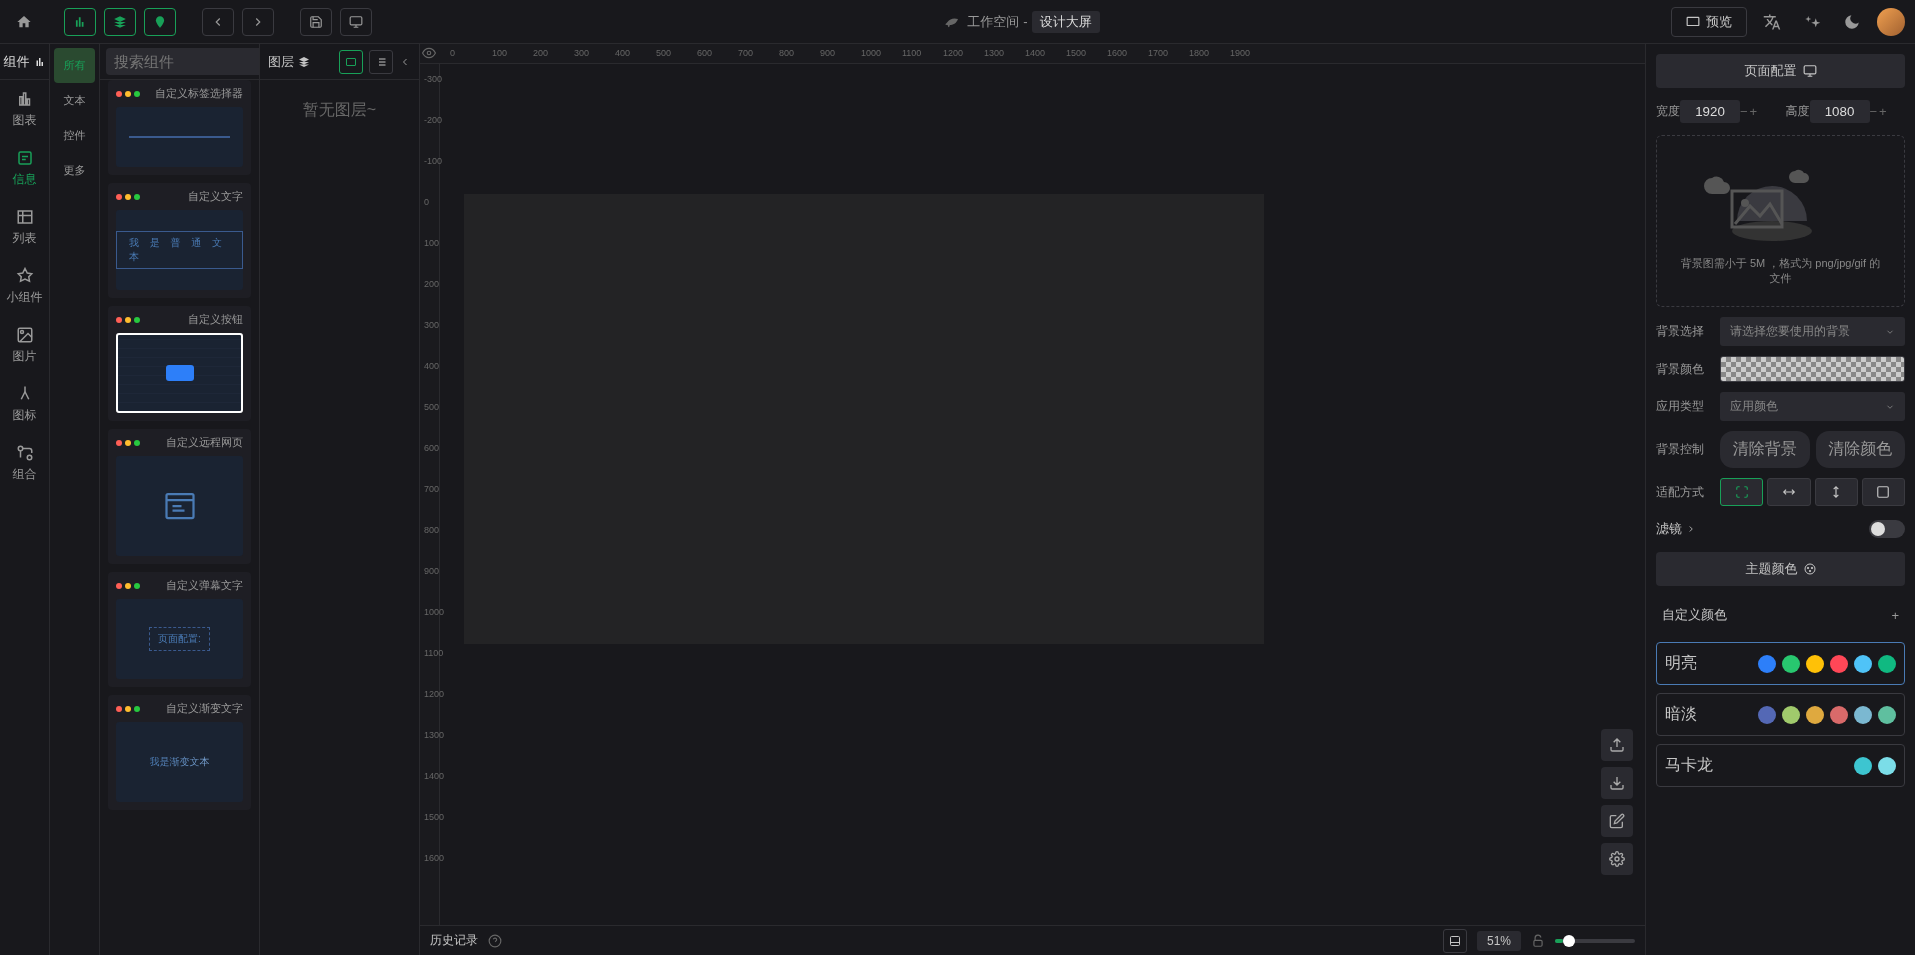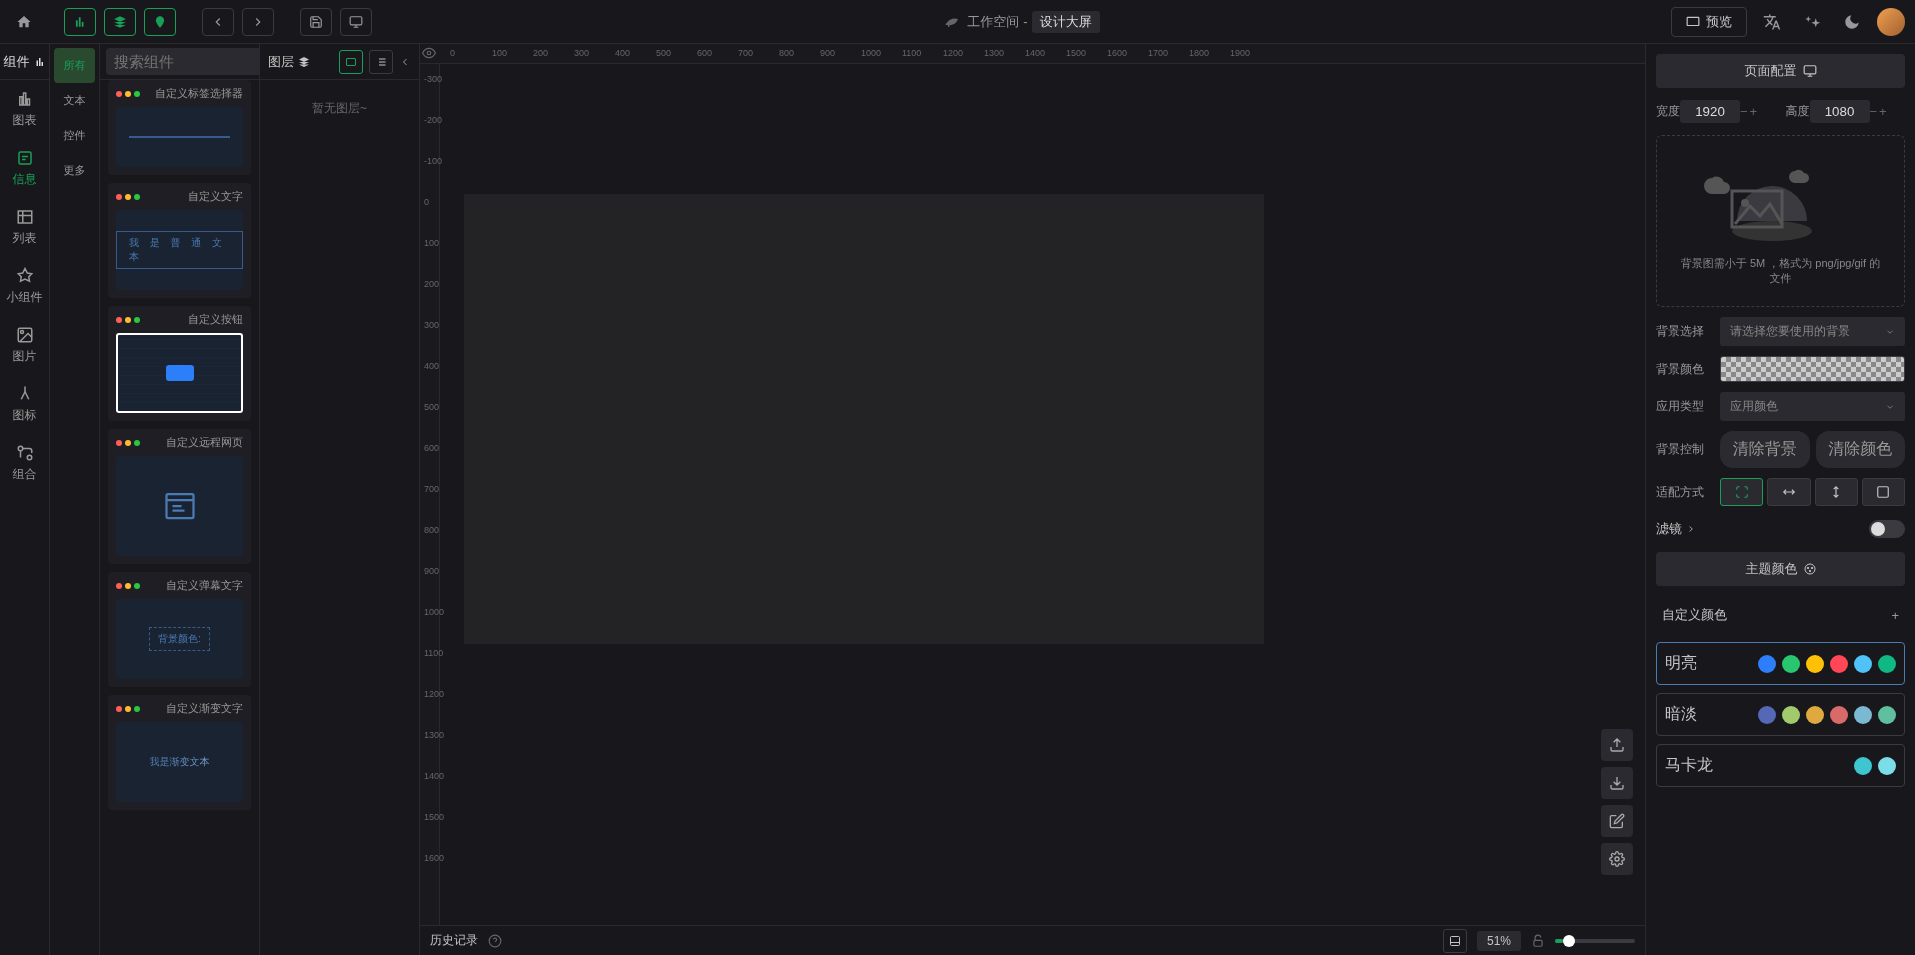--- a/index.html
+++ b/index.html
@@ -45,21 +45,21 @@
 .dot.r { background: #ff5f56; } .dot.y { background: #ffbd2e; } .dot.g { background: #27c93f; }
 .comp-title { flex: 1; text-align: right; font-size: 11px; color: #999; }
 .comp-preview { height: 80px; background: #1a2332; margin: 0 8px 8px; border-radius: 3px; display: flex; align-items: center; justify-content: center; font-size: 10px; color: #4a7bb5; }
 .comp-preview.selected { border: 2px solid #fff; }
 .comp-preview.tall { height: 100px; }
 
 
 .layer-panel { width: 160px; background: #18181c; border-right: 1px solid #2a2a2e; }
 .layer-header { height: 36px; display: flex; align-items: center; padding: 0 8px; gap: 6px; border-bottom: 1px solid #2a2a2e; }
 .layer-title { flex: 1; display: flex; align-items: center; gap: 4px; }
-.layer-empty { text-align: center; padding: 20px; color: #666; font-size: 12px; }
+.layer-empty { text-align: center; padding: 20px; color: #666; font-size: 16px; }
 .collapse-btn { cursor: pointer; color: #999; }
 
 
 .canvas-wrap { flex: 1; background: #18181c; position: relative; display: flex; flex-direction: column; }
 .ruler-h { height: 20px; background: #1a1a1e; display: flex; position: relative; overflow: hidden; font-size: 9px; color: #666; border-bottom: 1px solid #2a2a2e; }
 .ruler-h .tick { position: absolute; top: 4px; }
 .ruler-v { width: 20px; background: #1a1a1e; position: absolute; left: 0; top: 20px; bottom: 30px; font-size: 9px; color: #666; border-right: 1px solid #2a2a2e; }
 .ruler-v .tick { position: absolute; left: 4px; writing-mode: horizontal-tb; }
 .eye-corner { position: absolute; left: 2px; top: 2px; color: #666; z-index: 5; }
 .canvas-inner { flex: 1; position: relative; overflow: hidden; margin-left: 20px; }
@@ -308,21 +308,21 @@
     <div class="comp-card">
       <div class="comp-header">
           <div class="dots">
             <div class="dot r"></div>
             <div class="dot y"></div>
             <div class="dot g"></div>
           </div>
           <div class="comp-title">自定义弹幕文字</div>
         </div>
       <div class="comp-preview">
-          <span style="border:1px dashed #3a5a8e;padding:4px 8px">背景颜色:</span>
+          <span style="border:1px dashed #3a5a8e;padding:4px 8px">页面配置:</span>
         </div>
     </div>
     <div class="comp-card">
       <div class="comp-header">
           <div class="dots">
             <div class="dot r"></div>
             <div class="dot y"></div>
             <div class="dot g"></div>
           </div>
           <div class="comp-title">自定义渐变文字</div>

